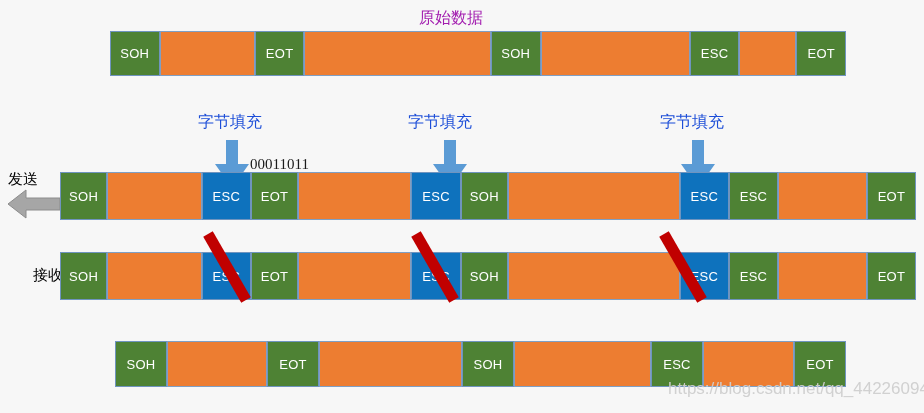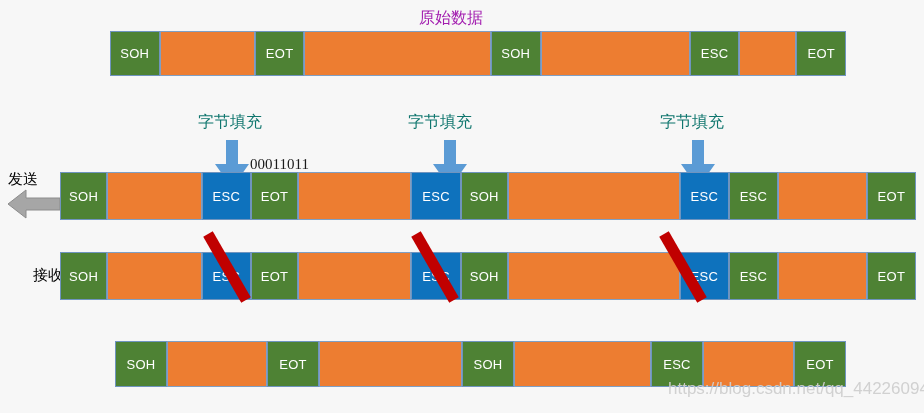--- a/index.html
+++ b/index.html
@@ -5,21 +5,21 @@
   html,body{margin:0;padding:0;}
   body{
     width:924px;height:413px;
     background:#f7f7f7;
     font-family:"Liberation Sans","DejaVu Sans",sans-serif;
     position:relative;overflow:hidden;
   }
   .stage{position:absolute;left:0;top:0;width:924px;height:413px;}
 
   
-  .row{position:absolute;display:flex;box-sizing:border-box;justify-content:flex-end;}
+  .row{position:absolute;display:flex;box-sizing:border-box;}
   .cell{
     box-sizing:border-box;
     border:1px solid #6f94bf;
     display:flex;align-items:center;justify-content:center;
     color:#ffffff;
     font-size:13px;
     letter-spacing:.3px;
     height:100%;
     position:relative;
   }
@@ -30,21 +30,21 @@
 
   
   .title{
     position:absolute;
     color:#a21caf;
     font-size:16px;
     white-space:nowrap;
   }
   .fill-label{
     position:absolute;
-    color:#0f766e;
+    color:#1d4ed8;
     font-size:16px;
     white-space:nowrap;
   }
   .side-label{
     position:absolute;
     color:#000000;
     font-size:15px;
     white-space:nowrap;
   }
   .bits-label{

